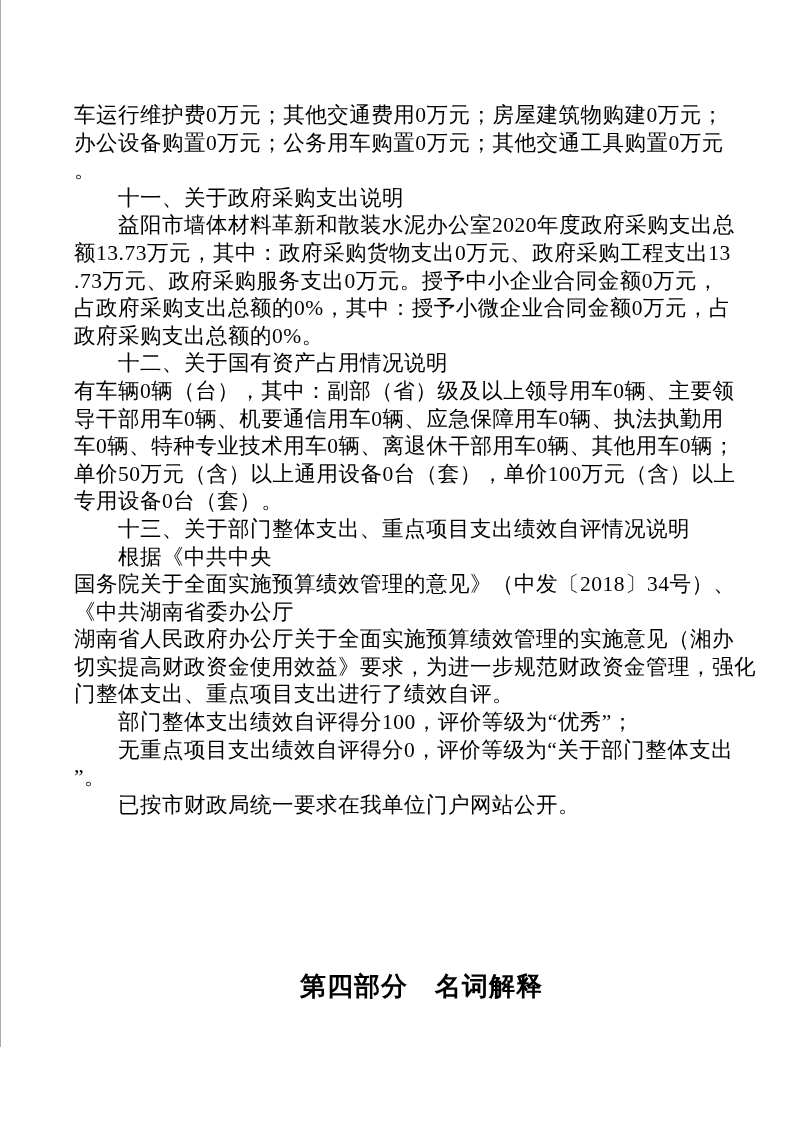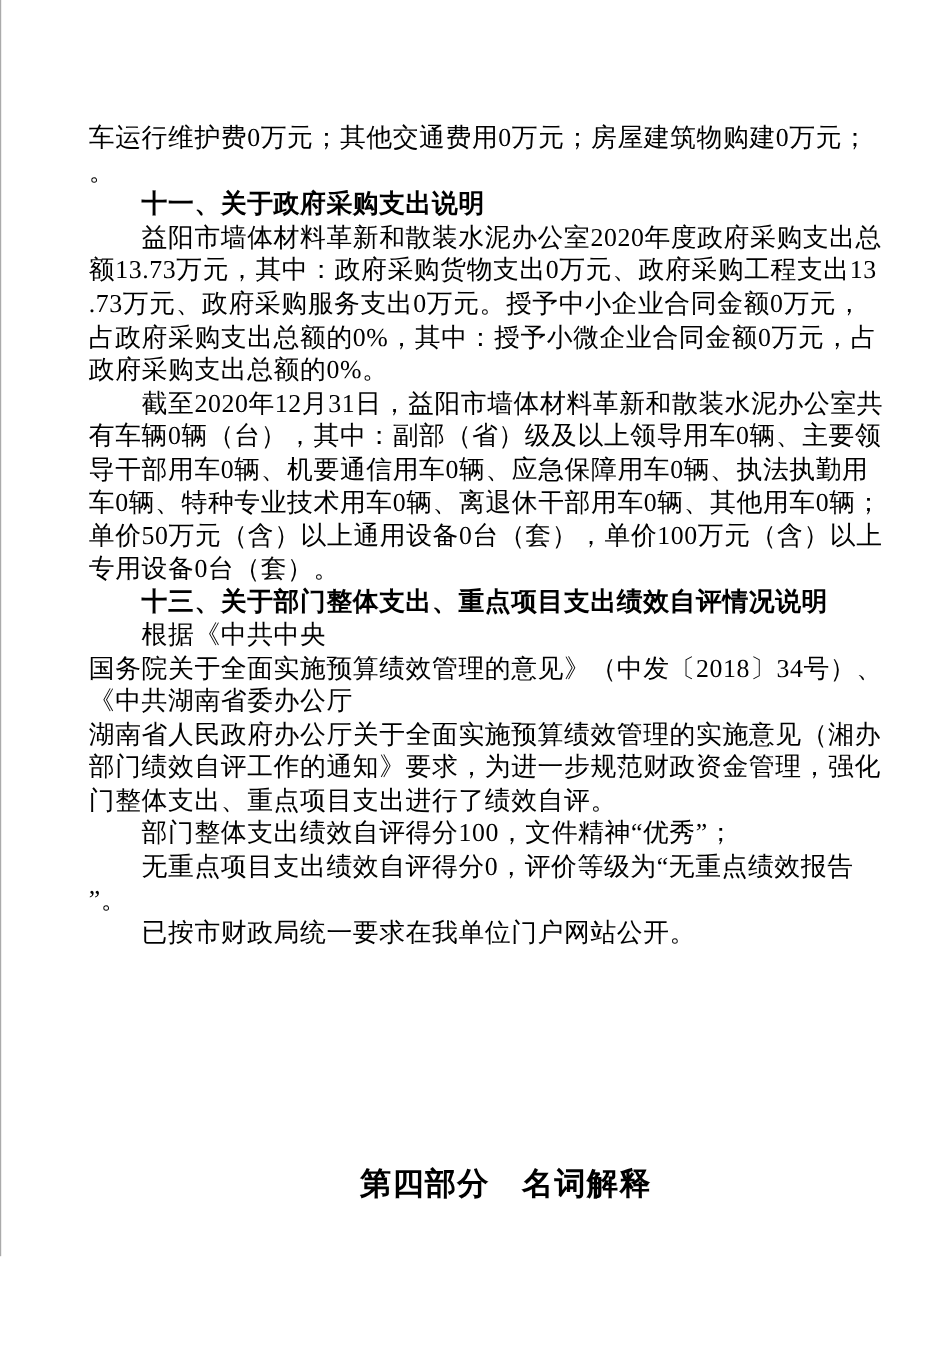--- a/index.html
+++ b/index.html
@@ -26,59 +26,60 @@
   .line {
     font-size: 21.5px;
     line-height: 27.6px;
     white-space: nowrap;
     letter-spacing: 0.5px;
   }
   .line.indent {
     padding-left: 44px;
   }
   .line.heading {
-    font-weight: bold;
+    font-weight: normal;
   }
   .section-heading {
     position: absolute;
     left: 24px;
     top: 969px;
     width: 793px;
     text-align: center;
     font-size: 26px;
     font-weight: bold;
     letter-spacing: 1px;
     white-space: nowrap;
   }
 </style>
 </head>
 <body>
 
 <div class="page">
   <div class="doc-body">
       <div class="line">车运行维护费0万元；其他交通费用0万元；房屋建筑物购建0万元；</div>
+      <div class="line">办公设备购置0万元；公务用车购置0万元；其他交通工具购置0万元</div>
       <div class="line">。</div>
       <div class="line indent heading">十一、关于政府采购支出说明</div>
       <div class="line indent">益阳市墙体材料革新和散装水泥办公室2020年度政府采购支出总</div>
       <div class="line">额13.73万元，其中：政府采购货物支出0万元、政府采购工程支出13</div>
       <div class="line">.73万元、政府采购服务支出0万元。授予中小企业合同金额0万元，</div>
       <div class="line">占政府采购支出总额的0%，其中：授予小微企业合同金额0万元，占</div>
       <div class="line">政府采购支出总额的0%。</div>
-      <div class="line indent">截至2020年12月31日，益阳市墙体材料革新和散装水泥办公室共</div>
+      <div class="line indent heading">十二、关于国有资产占用情况说明</div>
       <div class="line">有车辆0辆（台），其中：副部（省）级及以上领导用车0辆、主要领</div>
       <div class="line">导干部用车0辆、机要通信用车0辆、应急保障用车0辆、执法执勤用</div>
       <div class="line">车0辆、特种专业技术用车0辆、离退休干部用车0辆、其他用车0辆；</div>
       <div class="line">单价50万元（含）以上通用设备0台（套），单价100万元（含）以上</div>
       <div class="line">专用设备0台（套）。</div>
       <div class="line indent heading">十三、关于部门整体支出、重点项目支出绩效自评情况说明</div>
       <div class="line indent">根据《中共中央</div>
       <div class="line">国务院关于全面实施预算绩效管理的意见》（中发〔2018〕34号）、</div>
       <div class="line">《中共湖南省委办公厅</div>
       <div class="line">湖南省人民政府办公厅关于全面实施预算绩效管理的实施意见（湘办</div>
-      <div class="line">部门绩效自评工作的通知》要求，为进一步规范财政资金管理，强化</div>
+      <div class="line">切实提高财政资金使用效益》要求，为进一步规范财政资金管理，强化</div>
       <div class="line">门整体支出、重点项目支出进行了绩效自评。</div>
-      <div class="line indent">部门整体支出绩效自评得分100，文件精神“优秀”；</div>
-      <div class="line indent">无重点项目支出绩效自评得分0，评价等级为“无重点绩效报告</div>
+      <div class="line indent">部门整体支出绩效自评得分100，评价等级为“优秀”；</div>
+      <div class="line indent">无重点项目支出绩效自评得分0，评价等级为“关于部门整体支出</div>
       <div class="line">”。</div>
       <div class="line indent">已按市财政局统一要求在我单位门户网站公开。</div>
     </div>
   <div class="section-heading">第四部分　名词解释</div>
 </div>
 
 </body></html>

